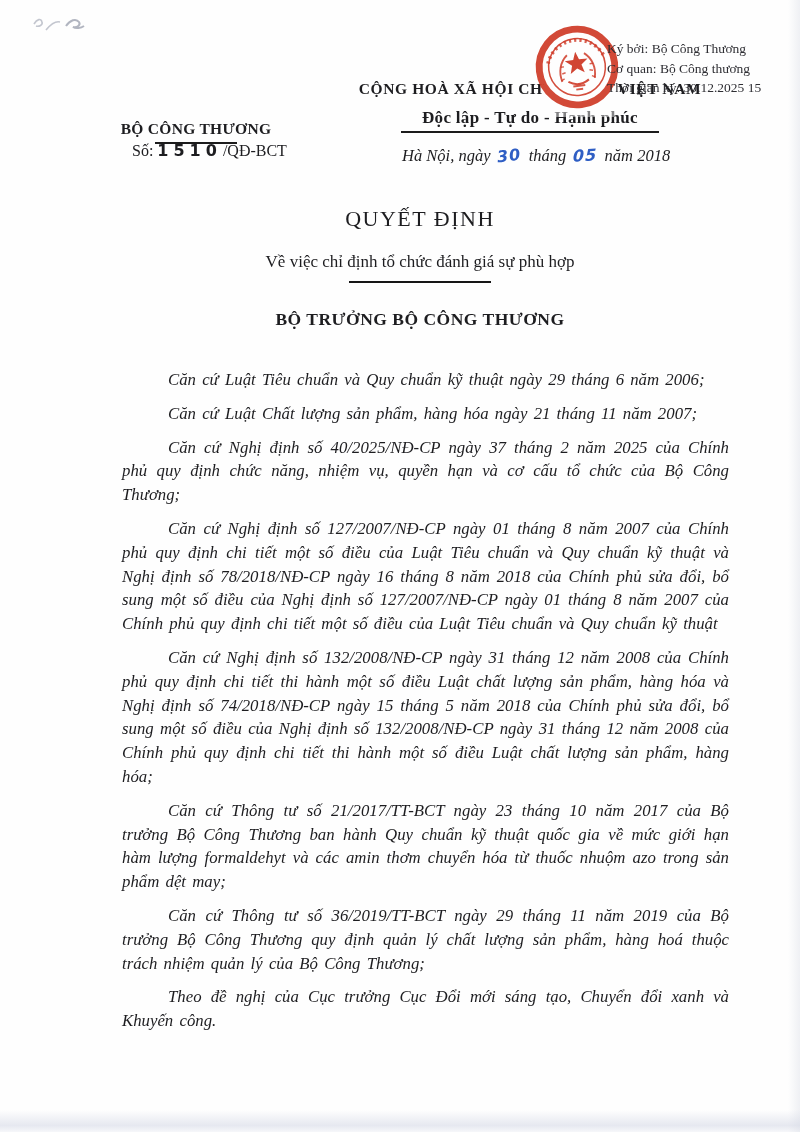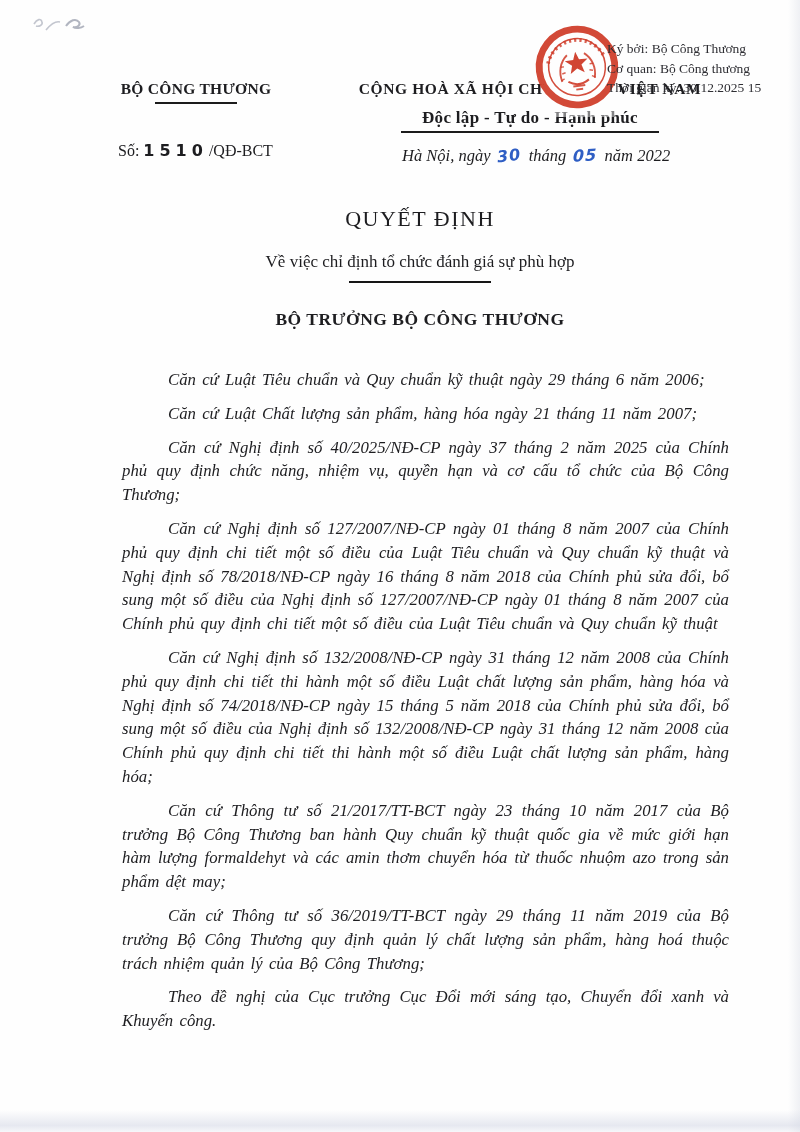--- a/index.html
+++ b/index.html
@@ -21,29 +21,29 @@
   }
   .scan-right {
     position:absolute; right:0; top:0; bottom:0; width:12px;
     background:linear-gradient(270deg, rgba(204,208,220,0.30), rgba(204,208,220,0));
     pointer-events:none;
   }
   .scribble { position:absolute; left:28px; top:8px; width:72px; height:34px; }
 
   
   .org-block { position:absolute; left:90px; top:80px; width:212px; text-align:center; }
-  .org-name { font-weight:bold; font-size:15.5px; letter-spacing:0.3px; white-space:nowrap; }
+  .org-name { font-weight:bold; font-size:15.5px; letter-spacing:0.3px; white-space:nowrap;margin-top:40px; }
   .org-underline { width:82px; height:2px; background:#1c1c1c; margin:4px auto 0; }
 
   .motto-block { position:absolute; left:330px; top:80px; width:400px; text-align:center; }
   .motto-line1 { font-weight:bold; font-size:15.5px; letter-spacing:0.6px; white-space:nowrap; }
   .motto-line2 { font-weight:bold; font-size:17px; letter-spacing:0.3px; margin-top:10px; white-space:nowrap; }
   .motto-underline { width:258px; height:2px; background:#1c1c1c; margin:3px auto 0; }
 
-  .number-line { position:absolute; left:118px; top:141px; font-size:16px; white-space:nowrap; }
+  .number-line { position:absolute; left:132px; top:141px; font-size:16px; white-space:nowrap; }
   .number-line .digits {
     font-family:"DejaVu Sans",sans-serif; font-weight:bold;
     font-size:16px; letter-spacing:5px; margin:0 1px 0 4px;
   }
   .date-line { position:absolute; left:402px; top:146px; font-size:16.5px; font-style:italic; white-space:nowrap; }
   .hand-blue {
     display:inline-block;
     font-family:"DejaVu Sans",sans-serif; font-style:italic; font-weight:bold;
     font-size:16px; letter-spacing:1px;
     margin:0 7px;
@@ -118,21 +118,21 @@
     <div>Ký bởi: Bộ Công Thương</div>
     <div>Cơ quan: Bộ Công thương</div>
     <div>Thời gian ký: 30.12.2025 15</div>
   </div>
 
   <div class="number-line">
     <span>Số:</span><span class="digits">1510</span><span>/QĐ-BCT</span>
   </div>
 
   <div class="date-line">
-    <span>Hà Nội, ngày</span><span class="hand-blue hand-day" style="color:#2f5ec4;">30</span><span>tháng</span><span class="hand-blue hand-month" style="color:#2f5ec4;">05</span><span>năm 2022</span>
+    <span>Hà Nội, ngày</span><span class="hand-blue hand-day" style="color:#2f5ec4;">30</span><span>tháng</span><span class="hand-blue hand-month" style="color:#2f5ec4;">05</span><span>năm 2018</span>
   </div>
 
   <div class="title-block">
     <div class="doc-type">QUYẾT ĐỊNH</div>
     <div class="doc-subject">Về việc chỉ định tổ chức đánh giá sự phù hợp</div>
     <div class="title-underline"></div>
     <div class="authority">BỘ TRƯỞNG BỘ CÔNG THƯƠNG</div>
   </div>
 
   <div class="body-block">

